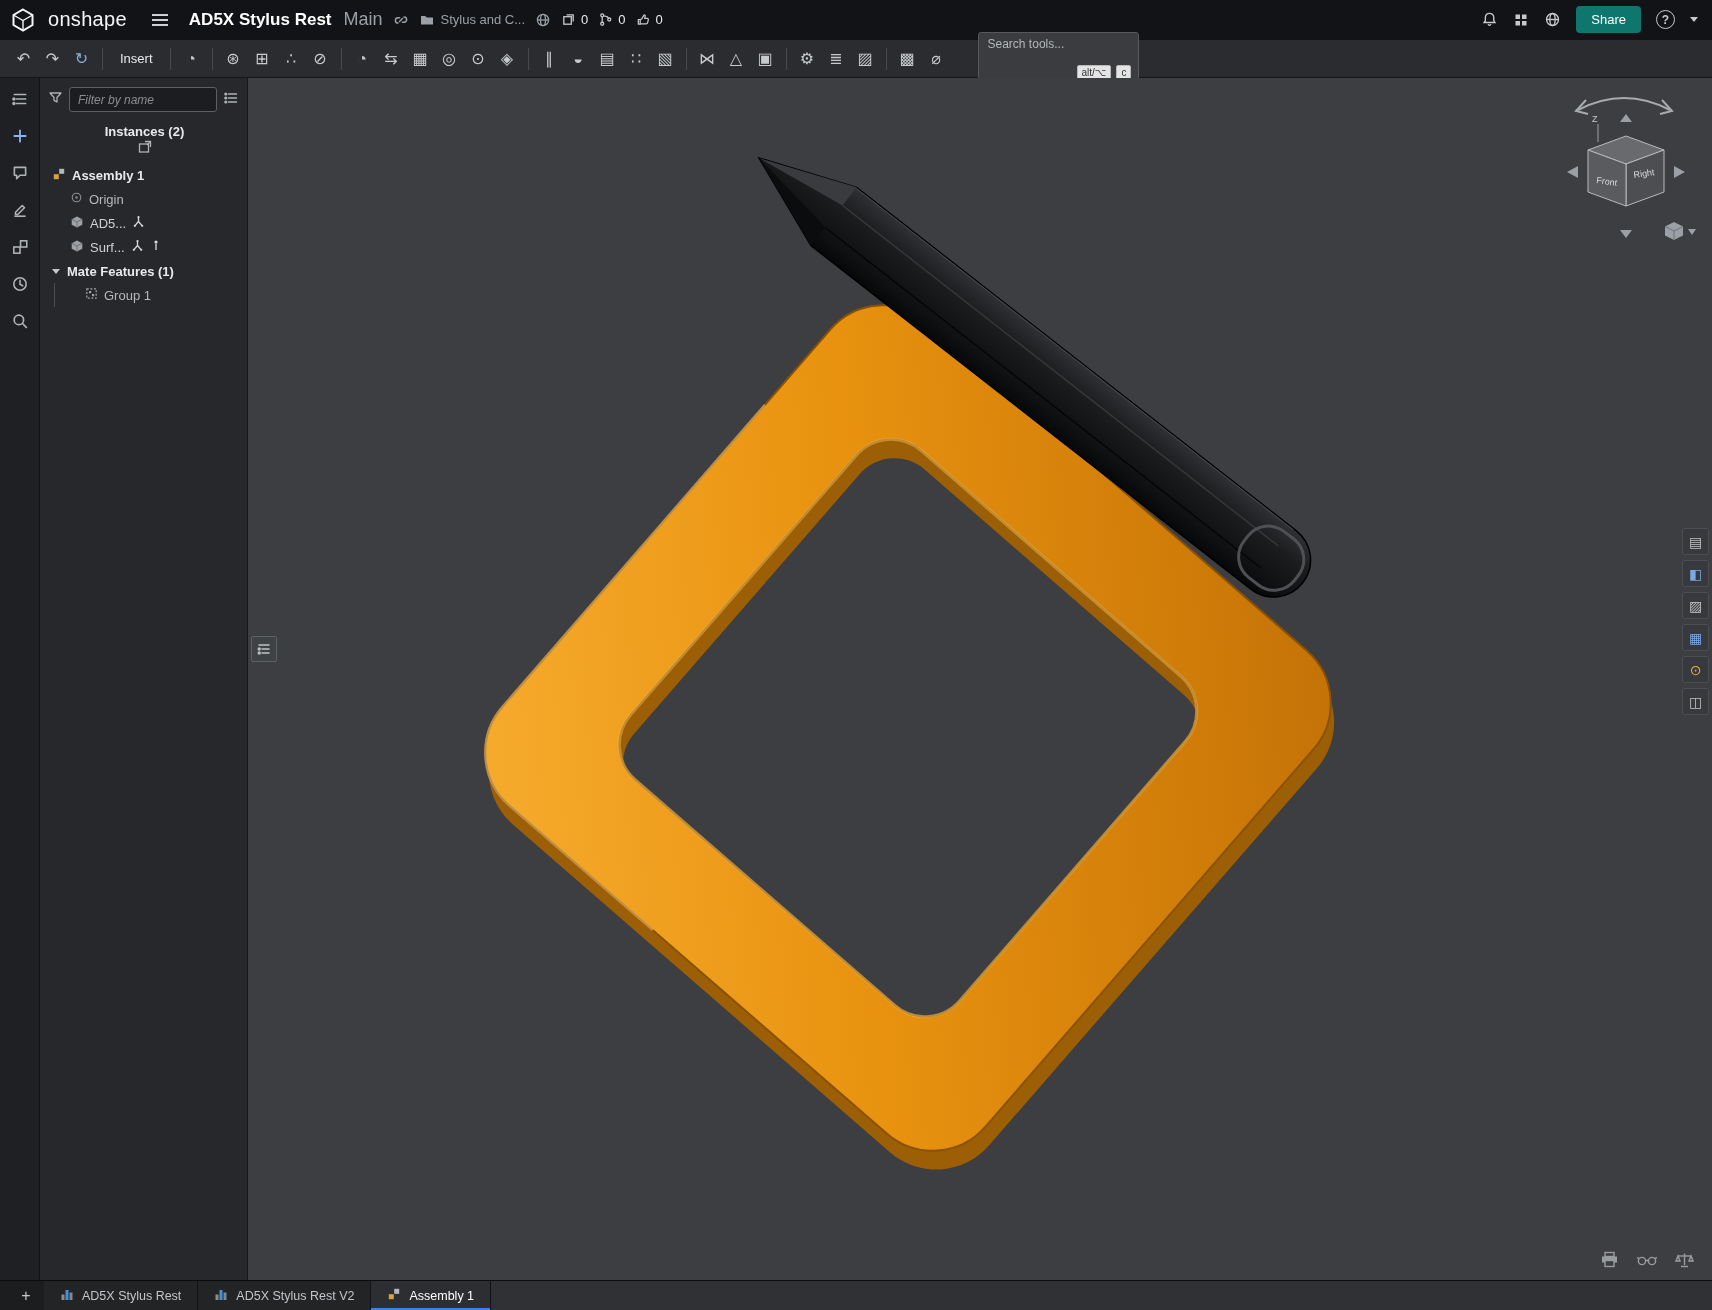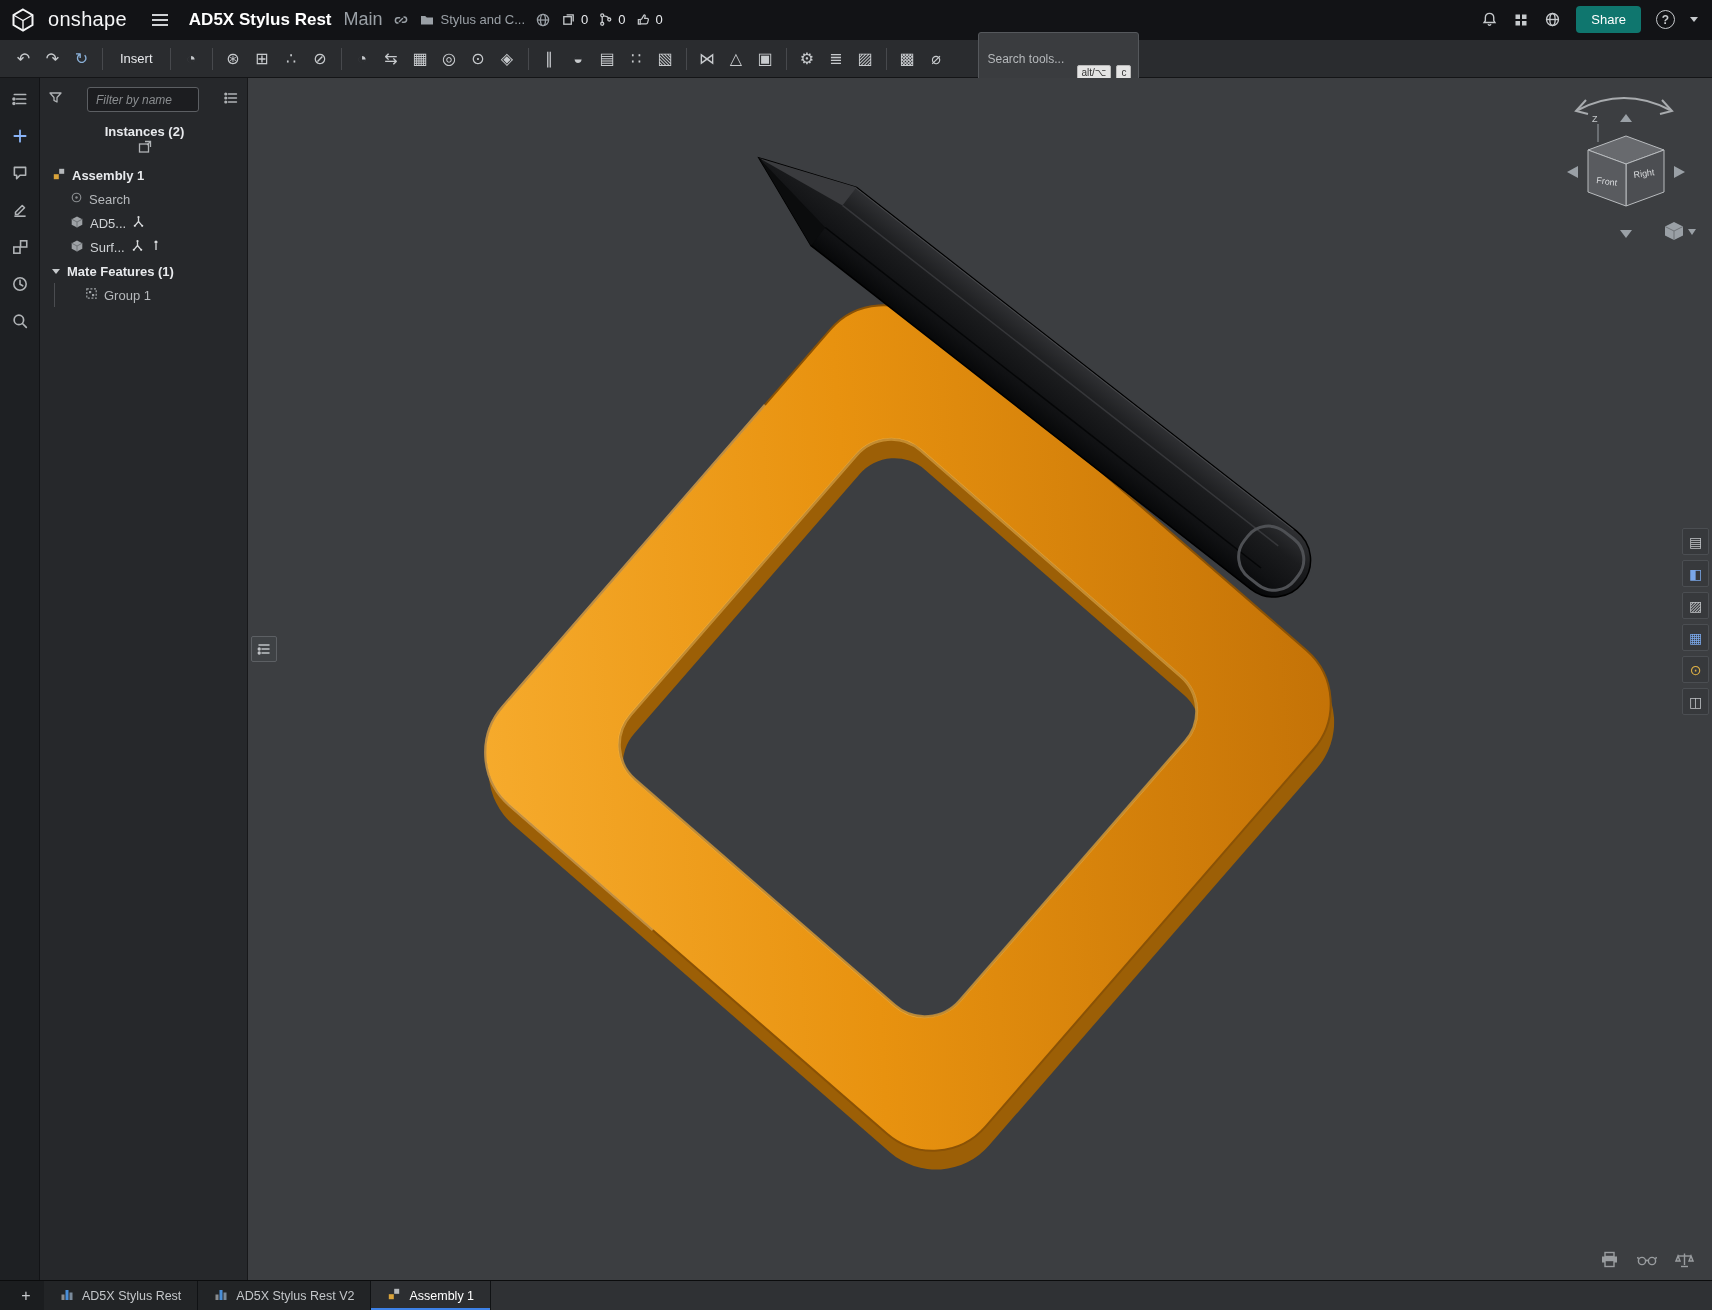--- a/index.html
+++ b/index.html
@@ -31,37 +31,37 @@
                 border-top:5px solid #c6c9cc; }
 
   
   .toolbar { height:38px; min-height:38px; background:#2a2c2f; border-bottom:1px solid #141517;
              display:flex; align-items:center; padding:0 10px; gap:2px; color:#c7cacd; }
   .ticon { width:27px; height:27px; display:flex; align-items:center; justify-content:center;
            font-size:16px; border-radius:3px; cursor:pointer; }
   .ticon.blue { color:#8ab0d8; }
   .tsep { width:1px; height:22px; background:#47494d; margin:0 5px; }
   .insert-btn { font-size:13px; color:#e8eaed; padding:4px 10px; cursor:pointer; }
-  .search-tools { margin-left:26px; display:flex; align-items:center; gap:5px; background:#3a3c3f;
+  .search-tools { margin-left:26px; display:flex; align-items:flex-start; gap:5px; background:#3a3c3f;
                   border:1px solid #55585c; border-radius:3px; padding:3px 7px; }
   .search-tools input { background:transparent; border:none; outline:none; color:#c3c6c9;
                         font-size:12px; width:86px; font-family:inherit; }
   .search-tools input::placeholder { color:#b5b8bb; }
   .kbd { background:#e4e4e4; color:#333; font-size:10px; padding:1px 4px; border-radius:2px;
          border:1px solid #b9b9b9; line-height:1.25;margin-top:29px; }
 
   
   .main { flex:1; display:flex; min-height:0; }
   .side-strip { width:40px; min-width:40px; background:#1e2023; border-right:1px solid #121316;
                 display:flex; flex-direction:column; align-items:center; padding-top:12px; gap:19px; }
   .sicon { display:flex; align-items:center; justify-content:center; cursor:pointer; }
 
   .left-panel { width:208px; min-width:208px; background:#26282b; display:flex; flex-direction:column;
                 border-right:1px solid #17181a; color:#cfd2d5; }
-  .filter-row { display:flex; align-items:center; gap:24px; padding:9px 8px 7px 8px; }
+  .filter-row { display:flex; align-items:center; gap:6px; padding:9px 8px 7px 8px; }
   .filter-input { flex:1; min-width:0; height:25px; background:#1c1d20; border:1px solid #5c5f63;
                   border-radius:3px; color:#cfd2d5; font-size:12px; padding:0 8px; font-family:inherit; }
   .filter-input::placeholder { color:#8a8d90; font-style:italic; }
   .instances-row { display:flex; align-items:center; justify-content:space-between;
                    padding:5px 8px 5px 10px; font-size:13px; font-weight:bold; color:#e8eaed;flex-direction:column; }
   .tree { font-size:13px; }
   .tree-row { height:24px; display:flex; align-items:center; gap:6px; cursor:pointer; padding-right:6px; }
   .ind1 { padding-left:12px; } .ind2 { padding-left:30px; }
   .t-bold { font-weight:bold; color:#e8eaed; }
   .t-dim { color:#b6b9bc; }
@@ -319,21 +319,21 @@
           </span>
           <span class="t-bold">Assembly 1</span>
         </div>
         <div class="tree-row ind2">
           <span>
             <svg width="13" height="13" viewBox="0 0 14 14" fill="none" stroke="#8a8d90" stroke-width="1.2">
               <circle cx="7" cy="7" r="4.6"></circle>
                 <circle cx="7" cy="7" r="1.3" fill="#8a8d90" stroke="none"></circle>
             </svg>
           </span>
-          <span class="t-dim">Search</span>
+          <span class="t-dim">Origin</span>
         </div>
         <div class="tree-row ind2">
           <span>
             <svg width="14" height="14" viewBox="0 0 14 14">
               <polygon points="7,1.5 12.3,4.2 12.3,9.8 7,12.5 1.7,9.8 1.7,4.2" fill="#9ea2a6"></polygon>
               <polyline points="1.7,4.2 7,7 12.3,4.2" fill="none" stroke="#6e7276" stroke-width="1"></polyline>
               <line x1="7" y1="7" x2="7" y2="12.5" stroke="#6e7276" stroke-width="1"></line>
             </svg>
           </span>
           <span>AD5...</span>

